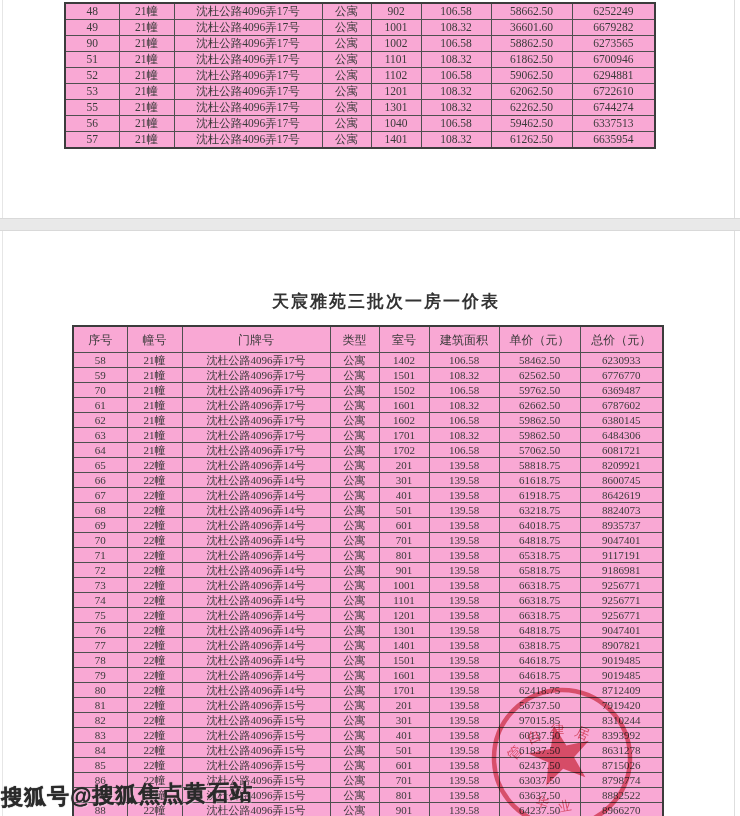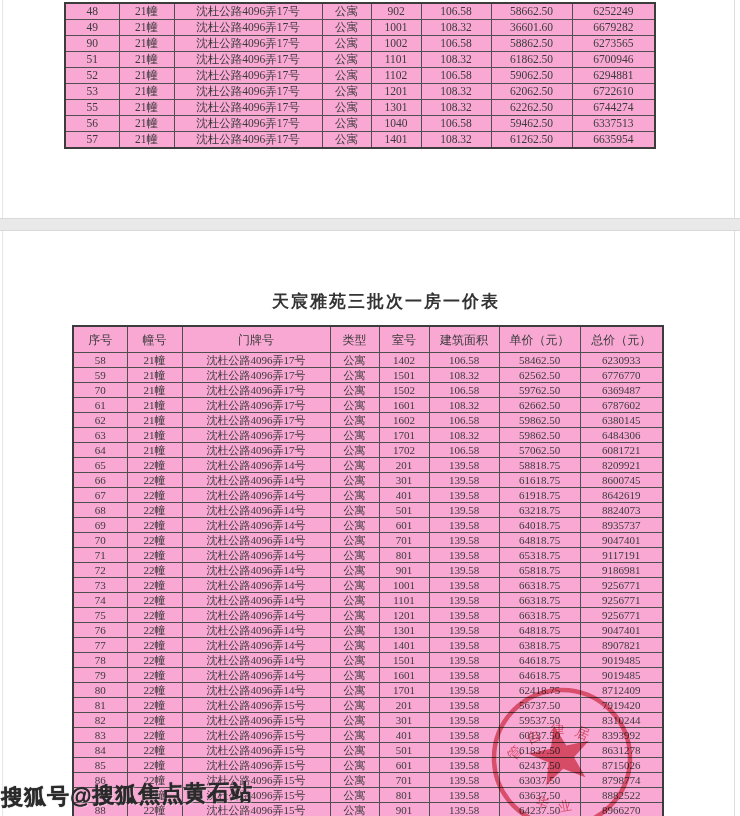--- a/index.html
+++ b/index.html
@@ -428,21 +428,21 @@
         <td>56737.50</td>
         <td>7919420</td>
       </tr>
       <tr>
         <td>82</td>
         <td>22幢</td>
         <td>沈杜公路4096弄15号</td>
         <td>公寓</td>
         <td>301</td>
         <td>139.58</td>
-        <td>59537.50</td>
+        <td>97015.85</td>
         <td>8310244</td>
       </tr>
       <tr>
         <td>83</td>
         <td>22幢</td>
         <td>沈杜公路4096弄15号</td>
         <td>公寓</td>
         <td>401</td>
         <td>139.58</td>
         <td>60137.50</td>

